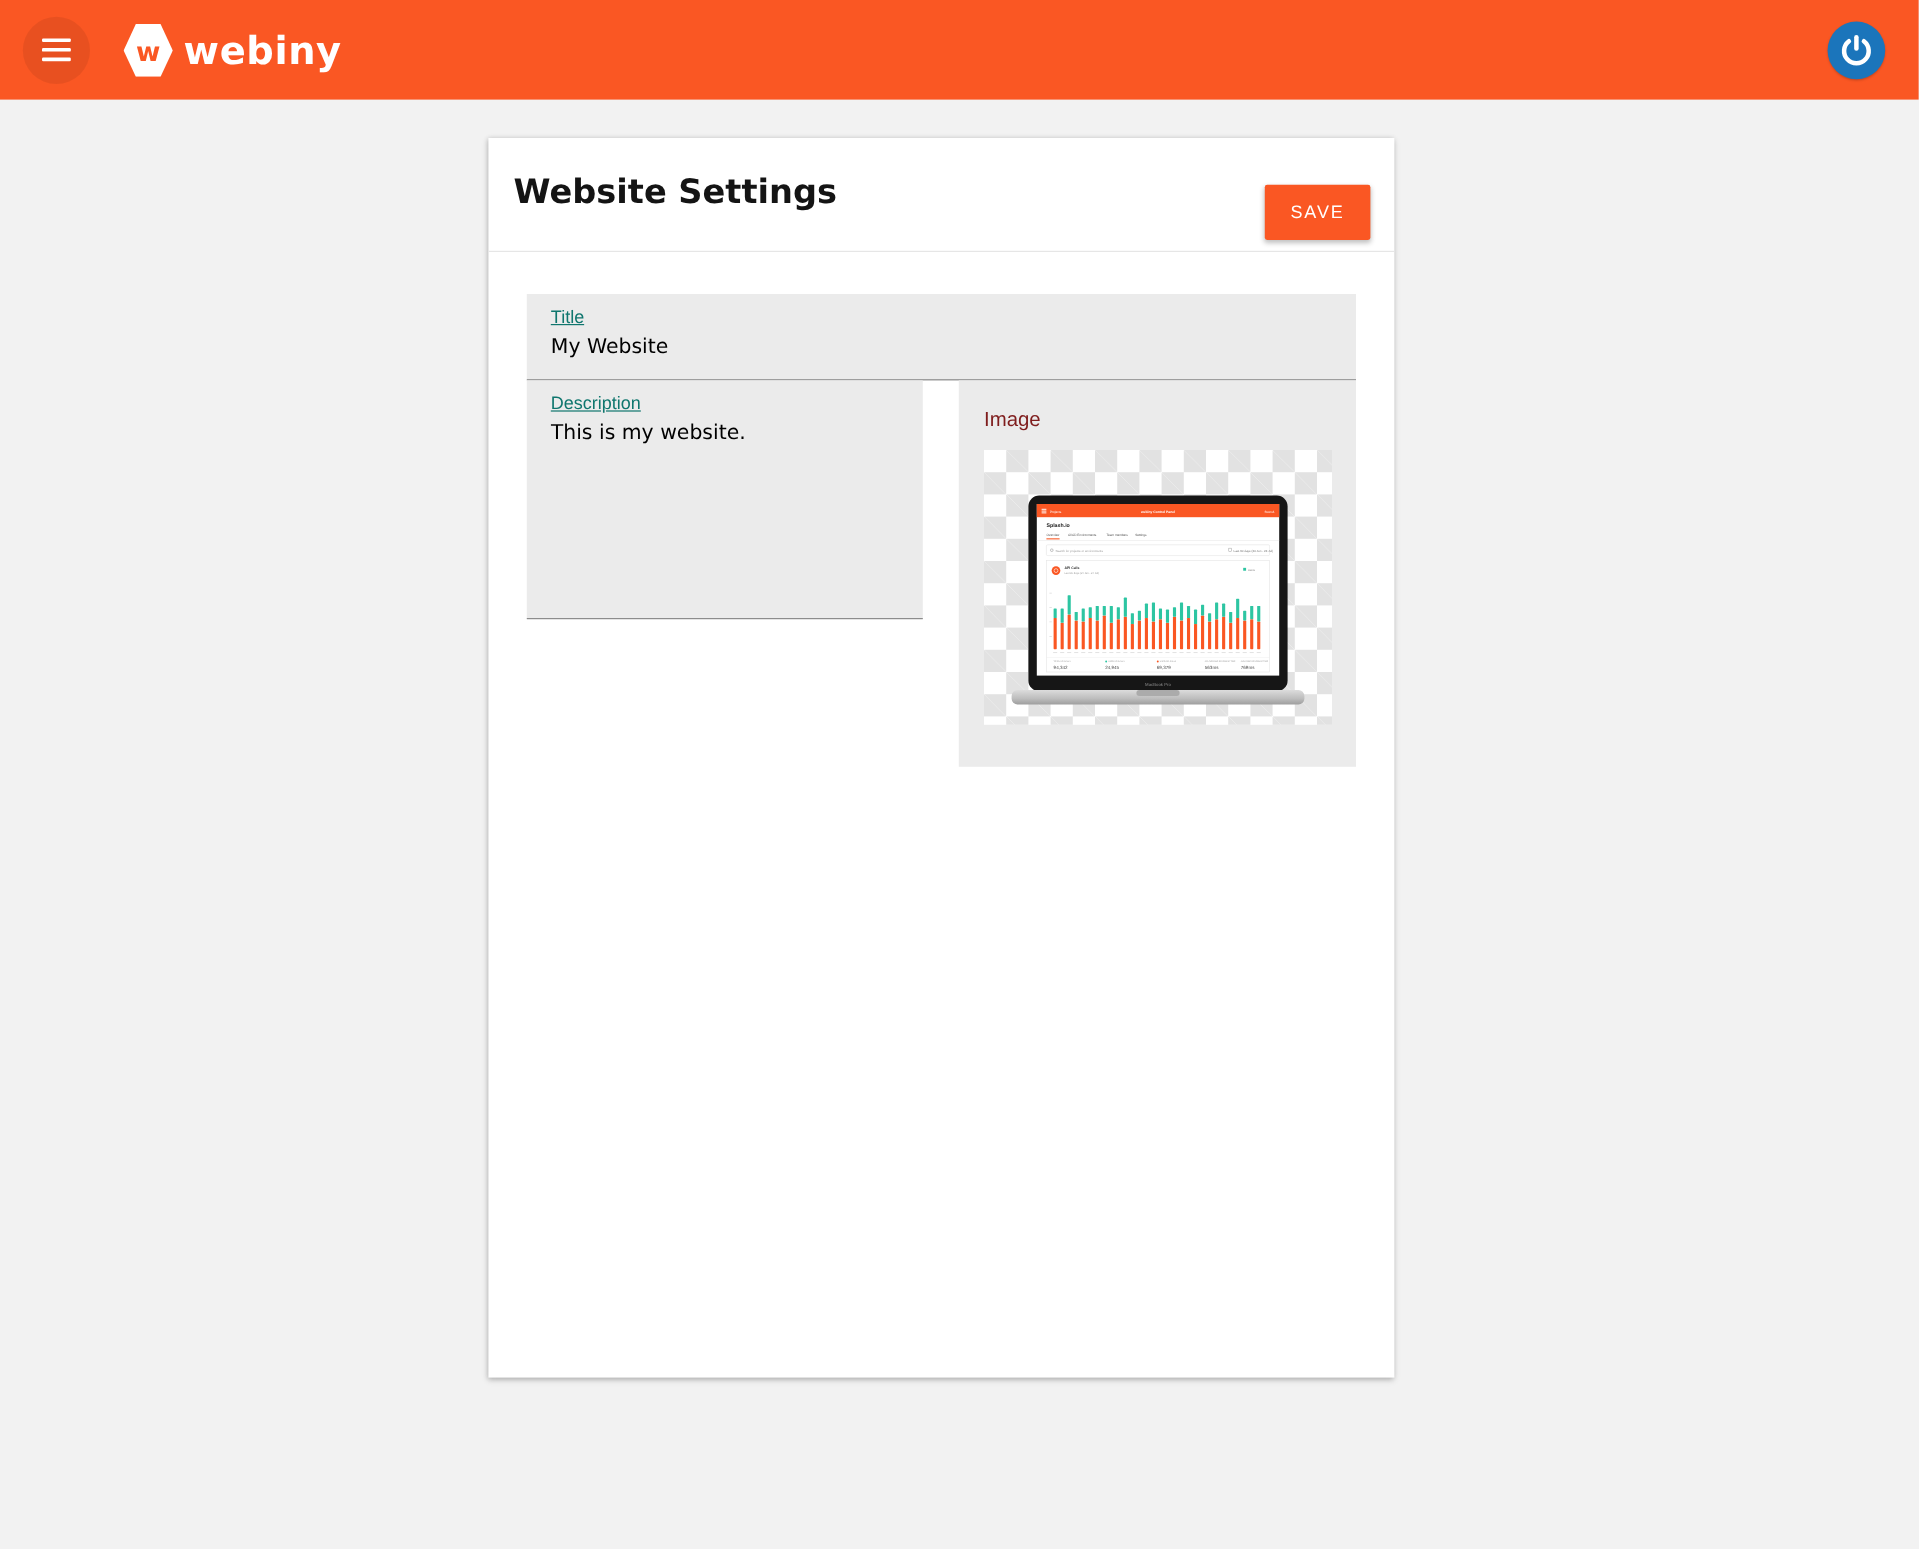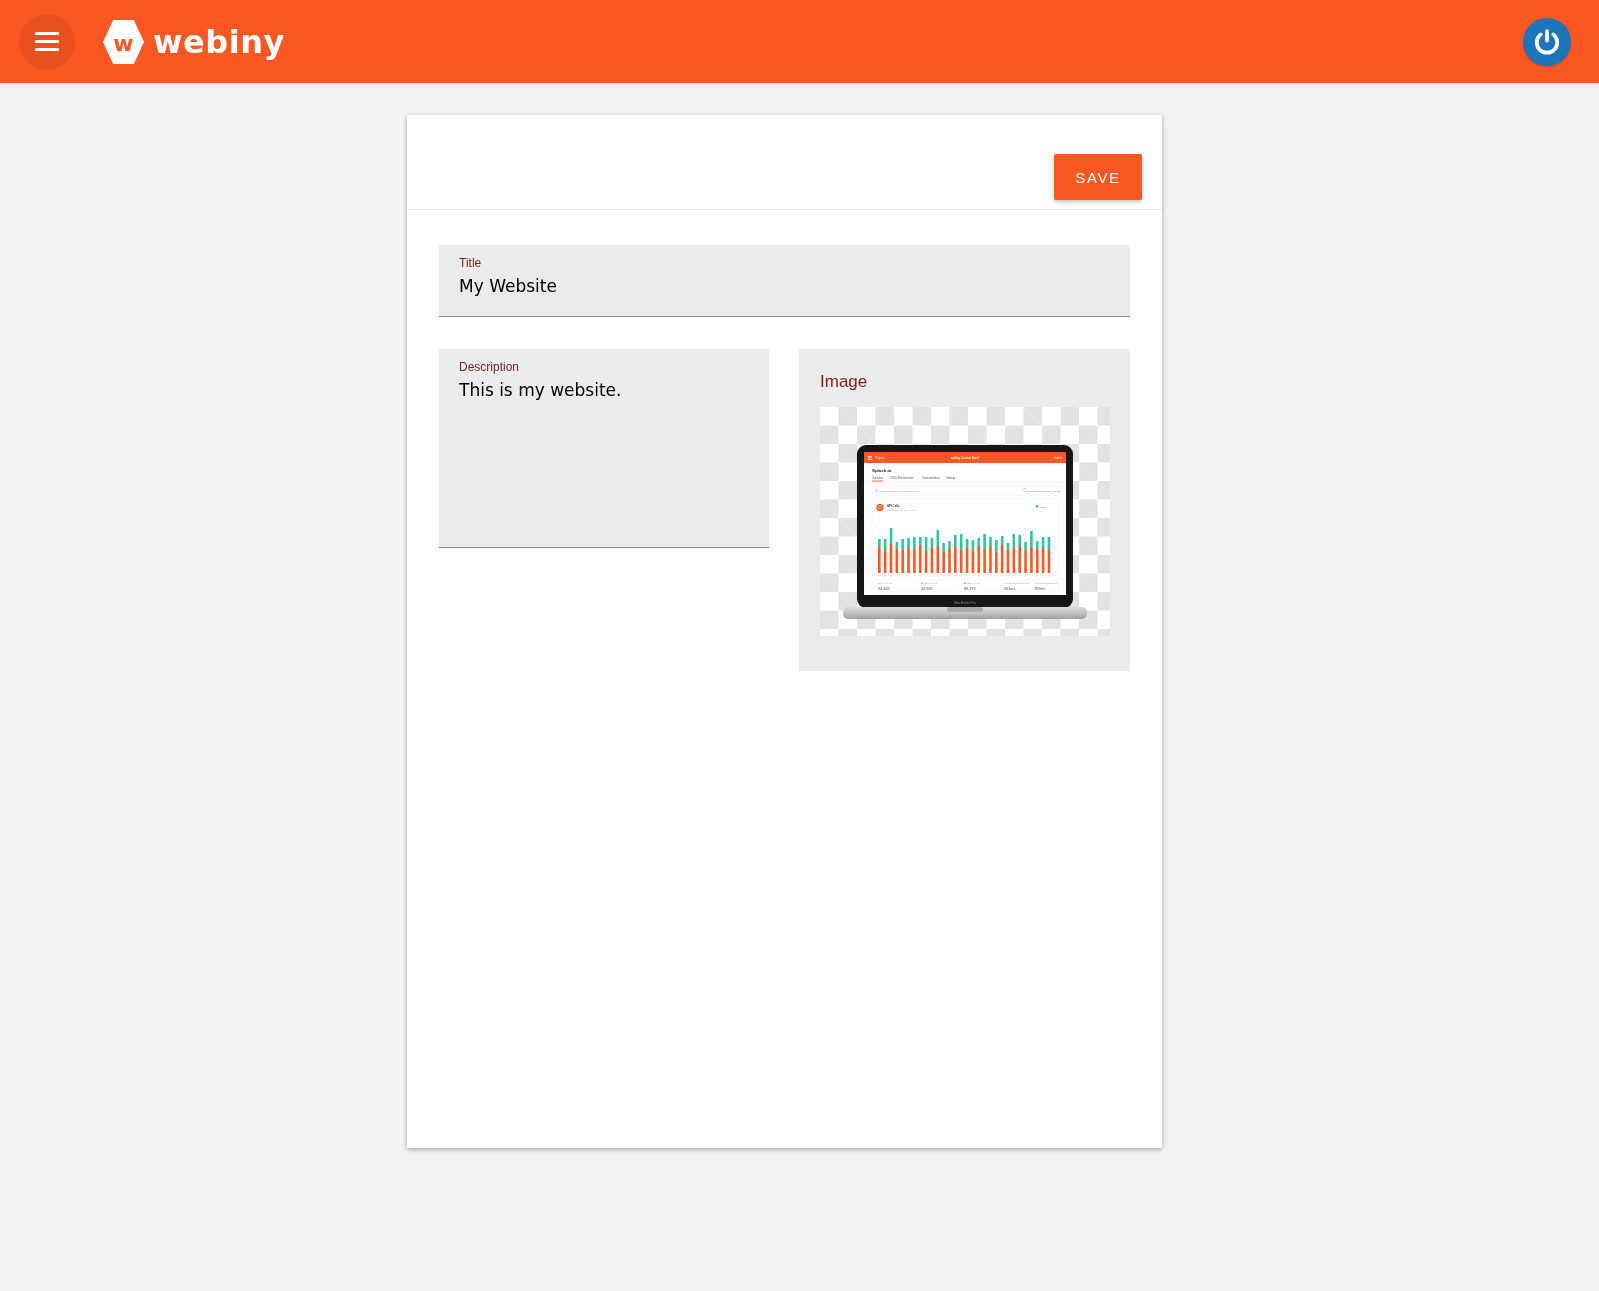--- a/index.html
+++ b/index.html
@@ -60,29 +60,29 @@
     font-size: 15px; letter-spacing: 1.6px;
     font-family: "Liberation Sans", sans-serif;
     box-shadow: 0 2px 4px rgba(0,0,0,0.25);
   }
   .form { padding: 35px 32px 0 32px; }
   .field {
     background: #EBEBEB;
     border-bottom: 1px solid #8C8C8C;
     padding: 11px 20px;
   }
-  .field-label { font-size: 12px; color: #7f1d1d; }
+  .field-label { font-size: 15px; color: #0f766e; text-decoration: underline; }
   .field input, .field textarea {
     display: block; width: 100%;
     background: transparent; border: none; outline: none; resize: none;
     font-size: 17px; color: #000000; margin-top: 6px;
     font-family: "DejaVu Sans", "Liberation Sans", sans-serif;
   }
   .title-field { height: 72px; }
-  .form-row { display: flex; gap: 30px; margin-top: 32px; align-items: flex-start; }
+  .form-row { display: flex; gap: 30px; align-items: flex-start; }
   .desc-field { width: 330px; height: 199px; }
   .desc-field textarea { height: 150px; }
   .image-box {
     width: 331px; height: 322px;
     background: #EBEBEB; padding: 20px 21px;
   }
   .image-box-label { font-size: 17px; color: #7f1d1d; margin-top: 3px; }
   .image-preview {
     margin-top: 15px; width: 290px; height: 229px;
     background-color: #ffffff;
@@ -117,20 +117,21 @@
   <button class="avatar">
     <svg width="30" height="30" viewBox="0 0 24 24">
       <path d="M12 3.2v7.6" stroke="#ffffff" stroke-width="3" stroke-linecap="round" fill="none"></path>
       <path d="M7.0 5.9a8.2 8.2 0 1 0 10.0 0" stroke="#ffffff" stroke-width="3" stroke-linecap="round" fill="none"></path>
     </svg>
   </button>
 </header>
 
 <main class="card">
   <div class="card-header">
+    <h1 class="card-title">Website Settings</h1>
     <button class="save-btn">SAVE</button>
   </div>
 
   <div class="form">
 
     <div class="field title-field">
       <div class="field-label">Title</div>
       <input type="text" value="My Website" style="">
     </div>
 

